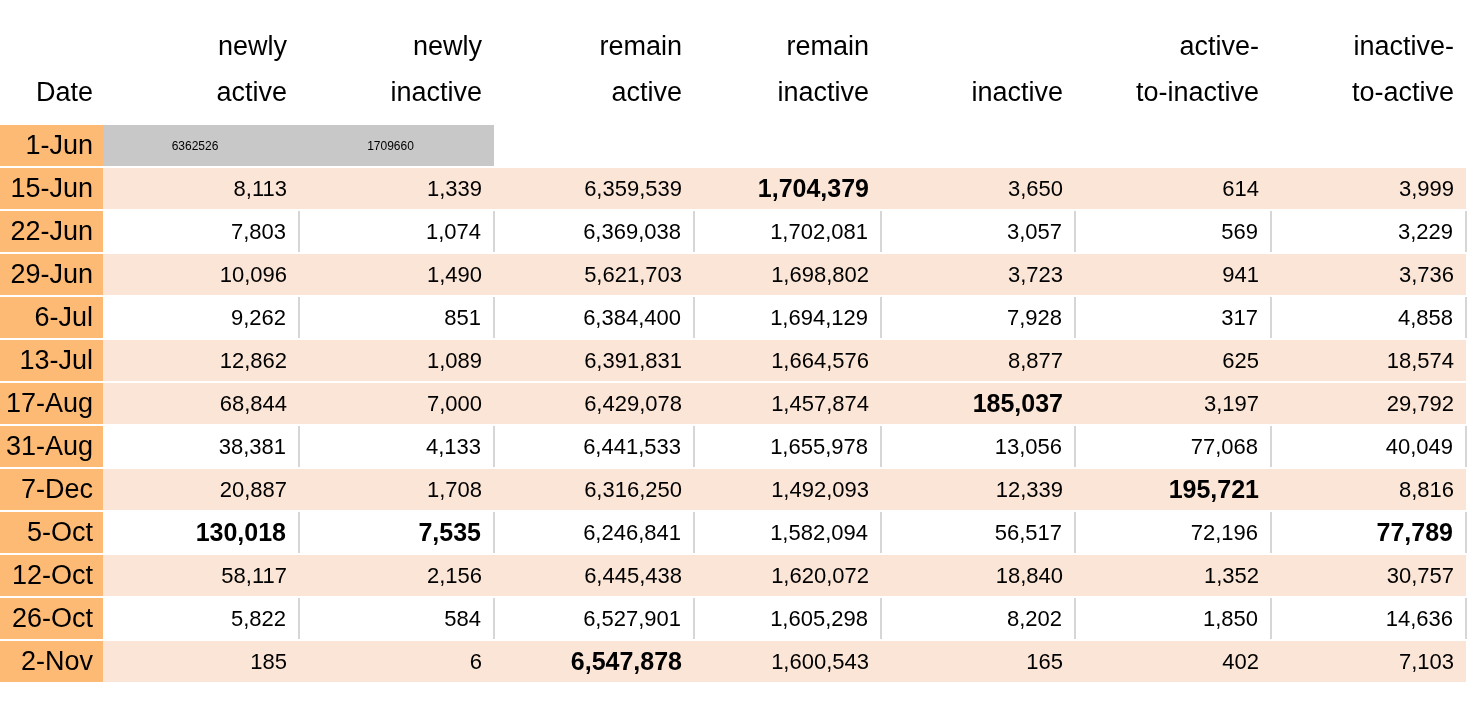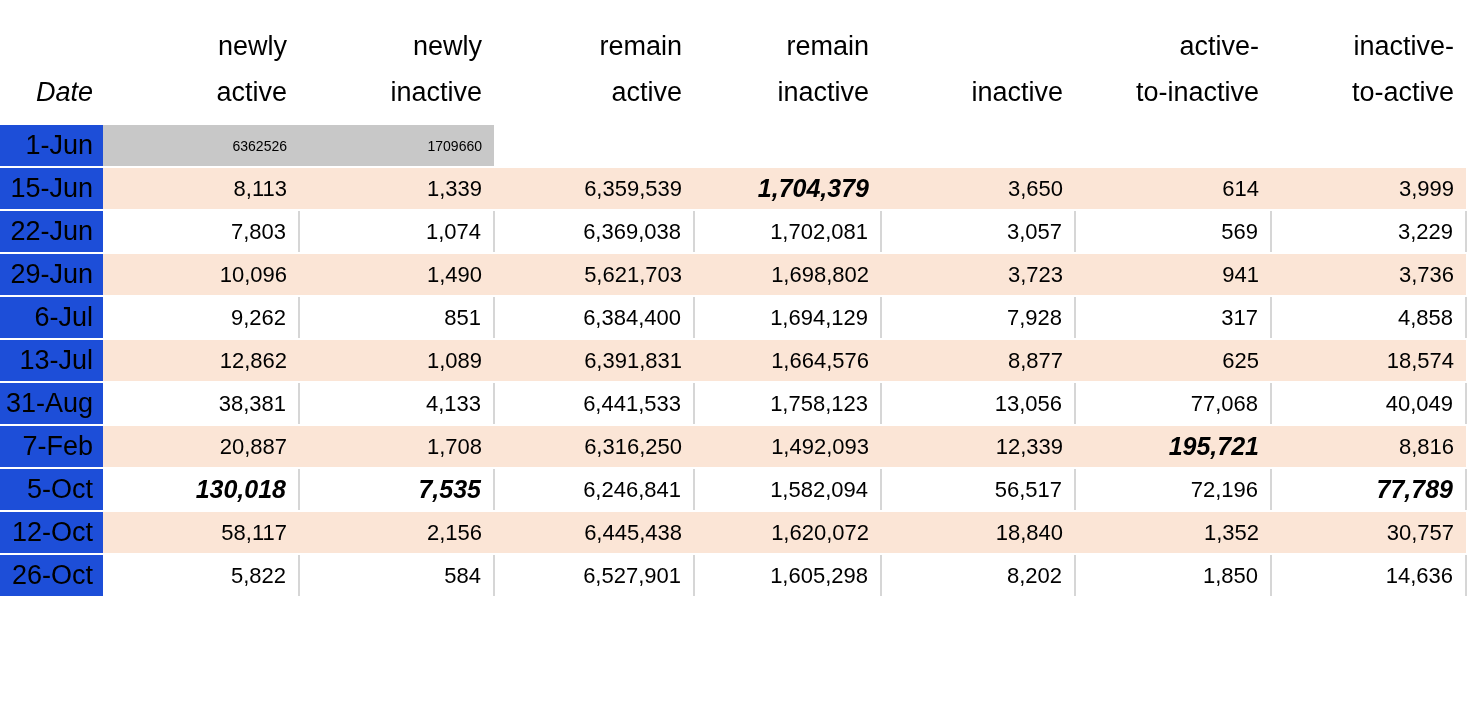--- a/index.html
+++ b/index.html
@@ -28,43 +28,44 @@
   th {
     height: 124px;
     vertical-align: bottom;
     text-align: right;
     font-weight: normal;
     font-size: 27px;
     line-height: 46px;
     white-space: pre-line;
     padding: 0 12px 8px 0;
   }
-  th.c0 { padding-right: 10px; font-style: italic; }
+  th.c0 { padding-right: 10px; }
 
   td {
     height: 43px;
     vertical-align: middle;
     text-align: right;
     font-size: 22px;
     padding: 0 12px 0 0;
     border-top: 2px solid #ffffff;
     border-bottom: 2px solid #ffffff;
     overflow: hidden;
   }
   td.date {
     font-size: 27px;
     padding-right: 10px;
-    background: #1d4ed8;
+    background: #fdba74;
   }
   tr.peach td.val { background: var(--band, #fbe5d6); padding-left: 28px; }
   tr.white td.val { border-right: 2px solid var(--grid, #d6d6d6); }
-  td.bold { font-weight: bold; font-size: 25px; font-style: italic; }
+  td.bold { font-weight: bold; font-size: 25px; }
   td.grayfill {
     background: var(--hl, #c8c8c8);
-    font-size: 14px;
+    font-size: 12px;
+    text-align: center;
   }
 </style>
 </head>
 <body>
 
 <table class="sheet">
   <colgroup>
     <col class="c0">
       <col class="c1">
       <col class="c2">
@@ -146,32 +147,42 @@
       <tr class="peach">
         <td class="date c0">13-Jul</td>
         <td class="val c1">12,862</td>
         <td class="val c2">1,089</td>
         <td class="val c3">6,391,831</td>
         <td class="val c4">1,664,576</td>
         <td class="val c5">8,877</td>
         <td class="val c6">625</td>
         <td class="val c7">18,574</td>
       </tr>
+      <tr class="peach">
+        <td class="date c0">17-Aug</td>
+        <td class="val c1">68,844</td>
+        <td class="val c2">7,000</td>
+        <td class="val c3">6,429,078</td>
+        <td class="val c4">1,457,874</td>
+        <td class="val c5 bold">185,037</td>
+        <td class="val c6">3,197</td>
+        <td class="val c7">29,792</td>
+      </tr>
       <tr class="white">
         <td class="date c0">31-Aug</td>
         <td class="val c1">38,381</td>
         <td class="val c2">4,133</td>
         <td class="val c3">6,441,533</td>
-        <td class="val c4">1,758,123</td>
+        <td class="val c4">1,655,978</td>
         <td class="val c5">13,056</td>
         <td class="val c6">77,068</td>
         <td class="val c7">40,049</td>
       </tr>
       <tr class="peach">
-        <td class="date c0">7-Feb</td>
+        <td class="date c0">7-Dec</td>
         <td class="val c1">20,887</td>
         <td class="val c2">1,708</td>
         <td class="val c3">6,316,250</td>
         <td class="val c4">1,492,093</td>
         <td class="val c5">12,339</td>
         <td class="val c6 bold">195,721</td>
         <td class="val c7">8,816</td>
       </tr>
       <tr class="white">
         <td class="date c0">5-Oct</td>
@@ -196,14 +207,24 @@
       <tr class="white">
         <td class="date c0">26-Oct</td>
         <td class="val c1">5,822</td>
         <td class="val c2">584</td>
         <td class="val c3">6,527,901</td>
         <td class="val c4">1,605,298</td>
         <td class="val c5">8,202</td>
         <td class="val c6">1,850</td>
         <td class="val c7">14,636</td>
       </tr>
+      <tr class="peach">
+        <td class="date c0">2-Nov</td>
+        <td class="val c1">185</td>
+        <td class="val c2">6</td>
+        <td class="val c3 bold">6,547,878</td>
+        <td class="val c4">1,600,543</td>
+        <td class="val c5">165</td>
+        <td class="val c6">402</td>
+        <td class="val c7">7,103</td>
+      </tr>
     </tbody>
 </table>
 
 </body></html>

